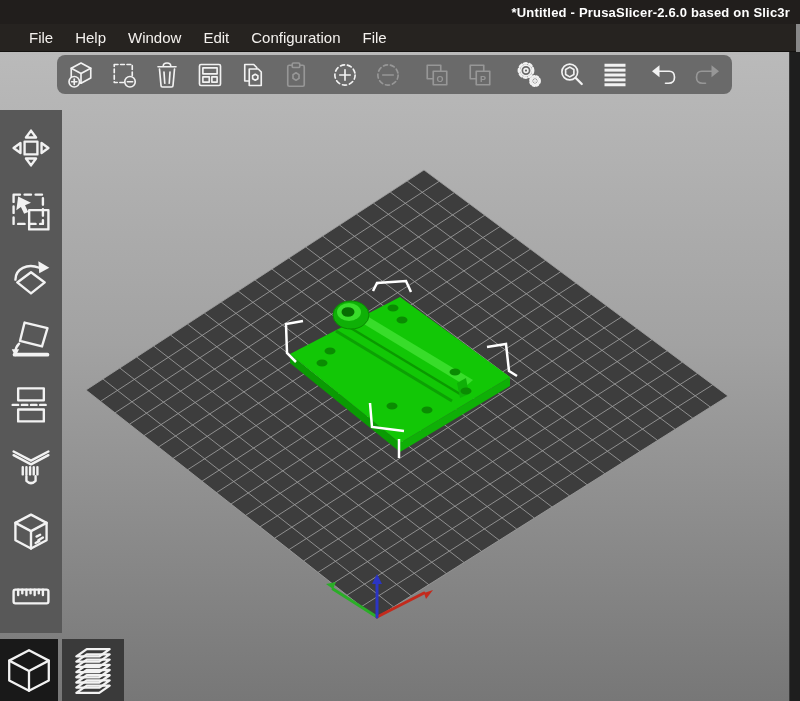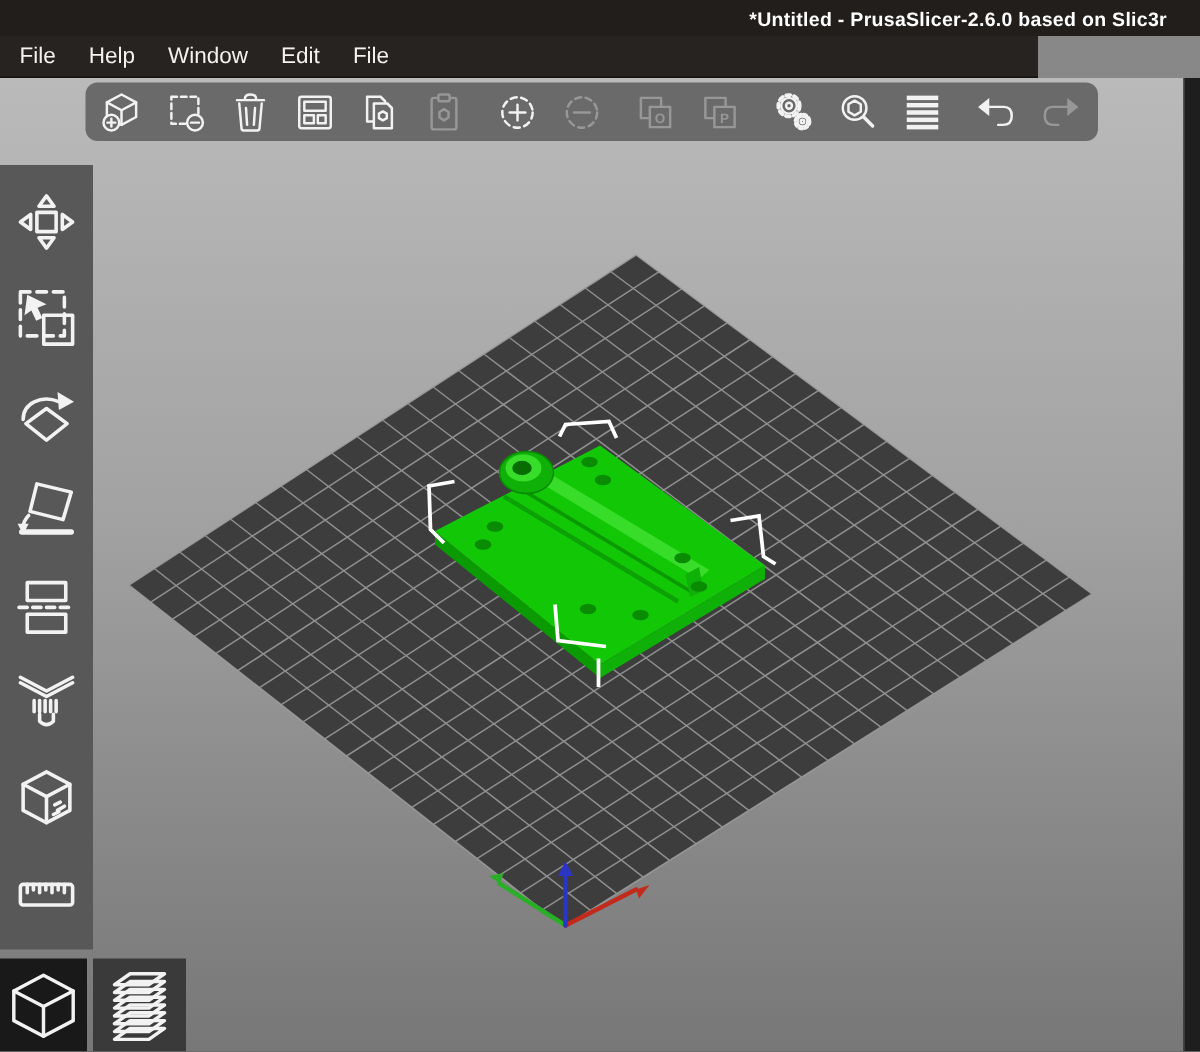--- a/index.html
+++ b/index.html
@@ -1,26 +1,26 @@
 <!DOCTYPE html>
 <html><head>
 <meta charset="utf-8">
 <style>
   html,body{margin:0;padding:0;background:#555;}
   .window{position:relative;width:800px;height:701px;overflow:hidden;
           font-family:"Liberation Sans",sans-serif;background:#888;}
 
   
   .titlebar{position:absolute;left:0;top:0;width:800px;height:24px;background:#211e1c;
-            display:flex;align-items:center;justify-content:flex-end;padding-right:22px;box-sizing:border-box;}
+            display:flex;align-items:center;justify-content:flex-end;padding-right:10px;box-sizing:border-box;}
   .titlebar .title{color:#ffffff;font-size:13px;font-weight:bold;letter-spacing:.2px;}
 
   
-  .menubar{position:absolute;left:0;top:24px;width:692px;height:28px;background:#262320;
-           display:flex;align-items:center;padding-left:2px;box-sizing:border-box;border-bottom:1px solid #141210;}
+  .menubar{position:absolute;left:0;top:24px;width:796px;height:28px;background:#262320;
+           display:flex;align-items:center;padding-left:18px;box-sizing:border-box;border-bottom:1px solid #141210;}
   .menubar .menu-item{color:#f4f1ee;font-size:15px;padding:0 11px;height:28px;display:flex;align-items:center;cursor:default;}
 
   
   .viewport{position:absolute;left:0;top:52px;width:800px;height:649px;
             background:linear-gradient(#bababa 0%,#a2a2a2 45%,#8a8a8a 75%,#777777 100%);}
   .scene{position:absolute;left:0;top:0;}
 
   
   .top-toolbar{position:absolute;left:57px;top:3px;width:675px;height:39px;background:#6a6a6a;
                border-radius:8px;display:flex;align-items:center;padding:0 8px;box-sizing:border-box;gap:12px;}
@@ -56,20 +56,21 @@
 
   <div class="titlebar">
     <span class="title">*Untitled - PrusaSlicer-2.6.0 based on Slic3r</span>
   </div>
 
   <div class="menubar">
     <span class="menu-item">File</span>
     <span class="menu-item">Help</span>
     <span class="menu-item">Window</span>
     <span class="menu-item">Edit</span>
+    <span class="menu-item">Configuration</span>
     <span class="menu-item">File</span>
   </div>
 
   <div class="viewport">
 
     <svg class="scene" width="800" height="649" viewBox="0 52 800 649">
 
       <polygon points="424,170 728,396 376,618 86,390" fill="#3d3d3d"></polygon>
       <path id="grid-lines" fill="none" stroke-width="1" opacity="0.85" stroke="#9e9e9e" d="M424.0,170.0L86.0,390.0M424.0,170.0L728.0,396.0M439.2,181.3L100.5,401.4M407.1,181.0L710.4,407.1M454.4,192.6L115.0,412.8M390.2,192.0L692.8,418.2M469.6,203.9L129.5,424.2M373.3,203.0L675.2,429.3M484.8,215.2L144.0,435.6M356.4,214.0L657.6,440.4M500.0,226.5L158.5,447.0M339.5,225.0L640.0,451.5M515.2,237.8L173.0,458.4M322.6,236.0L622.4,462.6M530.4,249.1L187.5,469.8M305.7,247.0L604.8,473.7M545.6,260.4L202.0,481.2M288.8,258.0L587.2,484.8M560.8,271.7L216.5,492.6M271.9,269.0L569.6,495.9M576.0,283.0L231.0,504.0M255.0,280.0L552.0,507.0M591.2,294.3L245.5,515.4M238.1,291.0L534.4,518.1M606.4,305.6L260.0,526.8M221.2,302.0L516.8,529.2M621.6,316.9L274.5,538.2M204.3,313.0L499.2,540.3M636.8,328.2L289.0,549.6M187.4,324.0L481.6,551.4M652.0,339.5L303.5,561.0M170.5,335.0L464.0,562.5M667.2,350.8L318.0,572.4M153.6,346.0L446.4,573.6M682.4,362.1L332.5,583.8M136.7,357.0L428.8,584.7M697.6,373.4L347.0,595.2M119.8,368.0L411.2,595.8M712.8,384.7L361.5,606.6M102.9,379.0L393.6,606.9M728.0,396.0L376.0,618.0M86.0,390.0L376.0,618.0"></path>
 

